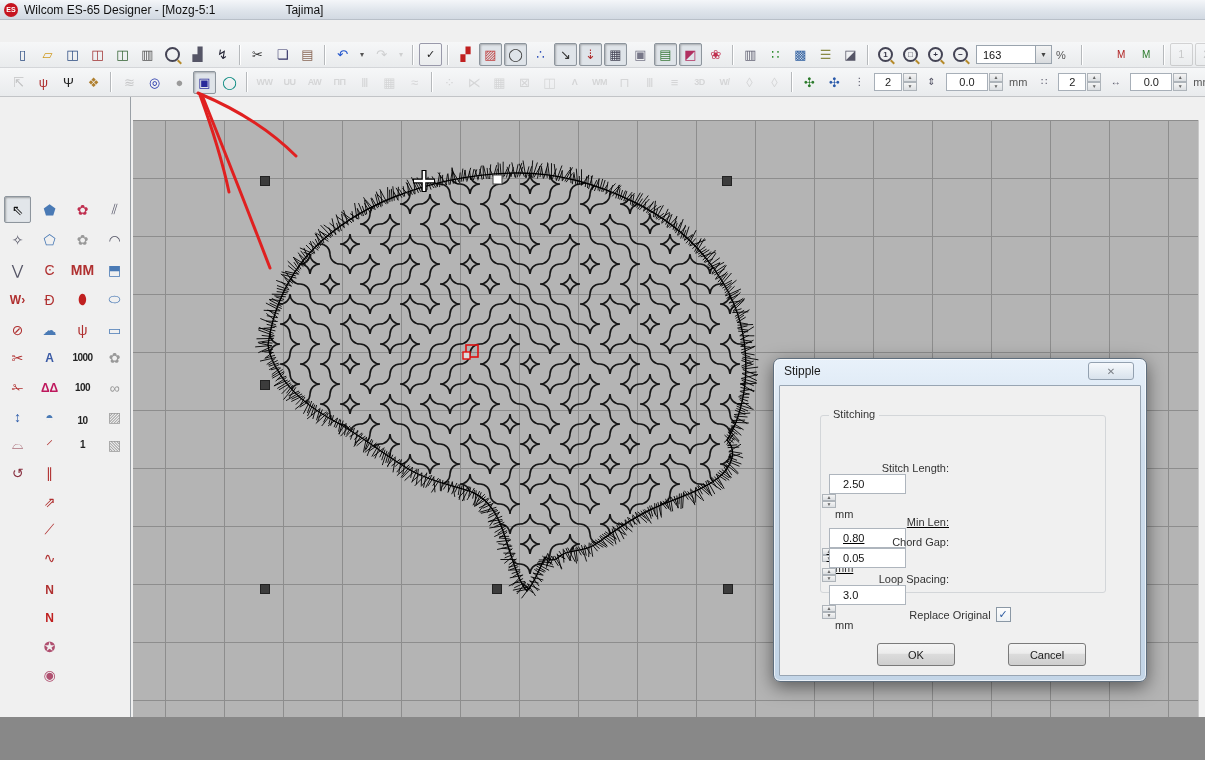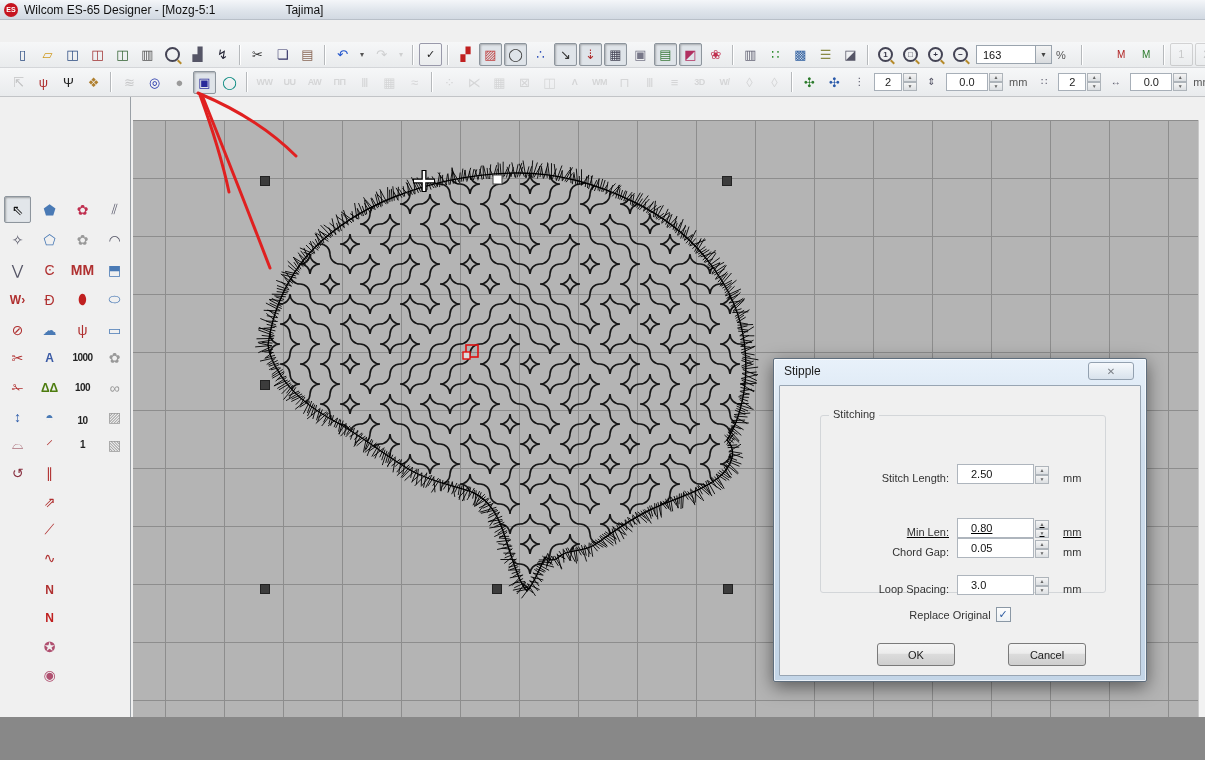--- a/index.html
+++ b/index.html
@@ -58,35 +58,35 @@
   .xbtn .num{font-size:10px;font-weight:bold;color:#222;letter-spacing:-0.5px;}
   .canvas{position:absolute;left:133px;top:23px;right:6px;bottom:0;background:#b4b4b4;
     background-image:linear-gradient(to right,#8d8d8d 1px,transparent 1px),
                      linear-gradient(to bottom,#8d8d8d 1px,transparent 1px);
     background-size:59px 58px;background-position:32px 0;}
   .right-strip{position:absolute;right:0;top:23px;width:6px;bottom:0;background:#f2f2f2;border-left:1px solid #c9c9c9;}
   #design-svg{position:absolute;left:0;top:0;}
   #overlay{position:absolute;left:0;top:0;pointer-events:none;z-index:40;}
   
   .dialog{position:absolute;left:773px;top:358px;width:374px;height:324px;z-index:60;
-    border:1px solid #5f6e7d;border-radius:2px;
+    border:1px solid #5f6e7d;border-radius:7px;
     background:linear-gradient(#e8f1fa,#cfdeed 30%,#c3d5e7);
     box-shadow:0 5px 18px rgba(0,0,0,.5), inset 0 0 0 1px rgba(255,255,255,.65);
     box-sizing:border-box;}
   .dlg-title{position:absolute;left:10px;top:5px;font-size:12px;color:#1a1a1a;}
   .dlg-close{position:absolute;right:12px;top:3px;width:44px;height:16px;
     border:1px solid #93a1b0;border-radius:3px;background:linear-gradient(#f6f9fc,#d8e2ec);
     display:flex;align-items:center;justify-content:center;font-size:10px;font-weight:bold;color:#7a7f86;}
   .dlg-client{position:absolute;left:5px;right:5px;top:26px;bottom:5px;background:#f0f0f0;
     border:1px solid #98a5b3;border-radius:1px;}
   .groupbox{position:absolute;left:40px;top:29px;width:284px;height:176px;
     border:1px solid #d3d6d9;border-radius:3px;}
   .groupbox .gb-label{position:absolute;left:8px;top:-8px;background:#f0f0f0;padding:0 4px;
     font-size:11px;color:#333;}
-  .fieldrow{position:absolute;left:0;width:100%;height:22px;display:flex;align-items:flex-end;}
+  .fieldrow{position:absolute;left:0;width:100%;height:22px;display:flex;align-items:flex-start;flex-direction:column;}
   .fieldrow .flabel{width:128px;text-align:right;font-size:11px;color:#333;flex:0 0 auto;}
   .fieldrow .fbox{margin-left:8px;width:62px;height:18px;background:#fff;border:1px solid #aeb5bd;
     font-size:11px;display:flex;align-items:center;padding-left:13px;color:#111;flex:0 0 auto;}
   .fieldrow .funit{font-size:11px;color:#333;margin-left:14px;}
   .replace-row{position:absolute;left:0;top:221px;width:100%;display:flex;justify-content:center;
     align-items:center;font-size:11px;color:#333;}
   .checkbox{width:13px;height:13px;border:1px solid #8b98a5;background:linear-gradient(#fdfdfd,#eef2f5);
     margin-left:5px;display:flex;align-items:center;justify-content:center;
     color:#2c5aa0;font-size:11px;font-weight:bold;line-height:1;}
   .dlg-btn{position:absolute;top:257px;width:76px;height:21px;border:1px solid #7a7a7a;border-radius:3px;
@@ -268,21 +268,21 @@
         <div class="xbtn" style="left: 36px; top: 219px; color: rgb(74, 122, 181);">☁</div>
         <div class="xbtn" style="left: 69px; top: 219px; color: rgb(176, 48, 48);">ψ</div>
         <div class="xbtn" style="left: 101px; top: 219px; color: rgb(74, 122, 181);">▭</div>
         <div class="xbtn" style="left: 4px; top: 247px; color: rgb(176, 48, 48);">✂</div>
         <div class="xbtn" style="left: 36px; top: 247px; color: rgb(58, 90, 165); font-size: 12px; font-weight: bold;">A</div>
         <div class="xbtn" style="left: 69px; top: 247px;">
           <span class="num">1000</span>
         </div>
         <div class="xbtn" style="left: 101px; top: 247px; color: rgb(153, 153, 153);">✿</div>
         <div class="xbtn" style="left: 4px; top: 277px; color: rgb(176, 48, 48);">✁</div>
-        <div class="xbtn" style="left: 36px; top: 277px; color: #4d7c0f; font-size: 12px; font-weight: bold;">ΔΔ</div>
+        <div class="xbtn" style="left: 36px; top: 277px; color: #be185d; font-size: 12px; font-weight: bold;">ΔΔ</div>
         <div class="xbtn" style="left: 69px; top: 277px;">
           <span class="num">100</span>
         </div>
         <div class="xbtn" style="left: 101px; top: 277px; color: rgb(153, 153, 153);">∞</div>
         <div class="xbtn" style="left: 4px; top: 306px; color: rgb(42, 90, 170);">↕</div>
         <div class="xbtn" style="left: 36px; top: 306px; color: rgb(74, 122, 181);">◓</div>
         <div class="xbtn" style="left: 69px; top: 310px;">
           <span class="num">10</span>
         </div>
         <div class="xbtn" style="left: 101px; top: 306px; color: rgb(153, 153, 153);">▨</div>

